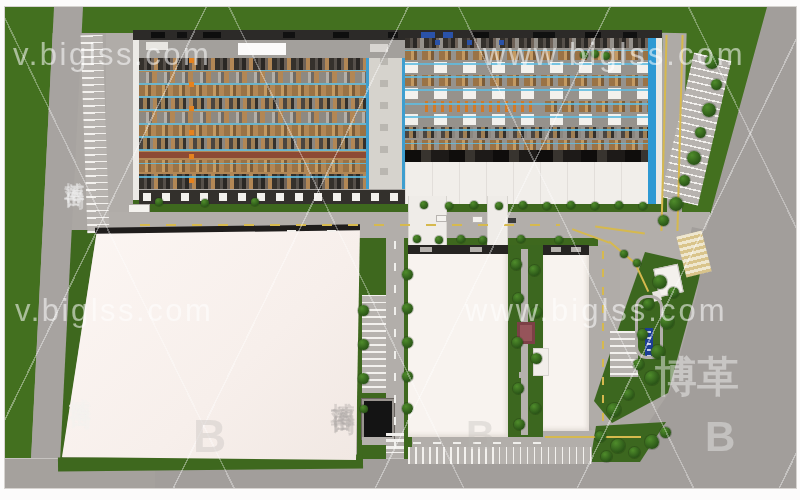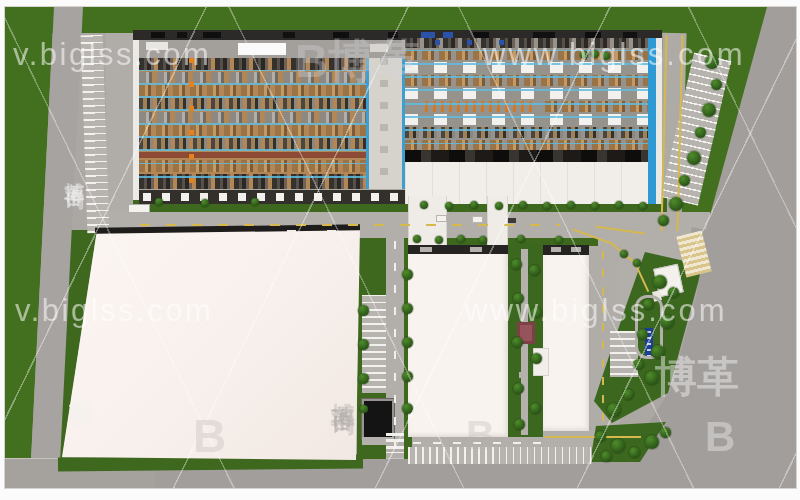--- a/index.html
+++ b/index.html
@@ -253,23 +253,20 @@
   <div class="tree" style="left:653px;top:208px;"></div>
   <div class="tree sm" style="left:615px;top:243px;"></div>
   <div class="tree sm" style="left:628px;top:252px;"></div>
 
   <div class="wm-lines"></div>
   <div class="wm-url" style="left:8px;top:30px;">v.biglss.com</div>
   <div class="wm-url" style="left:478px;top:30px;letter-spacing:3px;">www.biglss.com</div>
   <div class="wm-url" style="left:10px;top:286px;">v.biglss.com</div>
   <div class="wm-url" style="left:460px;top:286px;letter-spacing:3px;">www.biglss.com</div>
 
-  <div class="wm-logo" style="left:290px;top:24px;color:rgba(215,215,222,.33);font-size:46px;">
-    <span>B</span><span>博革</span>
-  </div>
   <div class="wm-logo" style="left:188px;top:402px;color:rgba(198,192,190,.4);font-size:46px;">B</div>
   <div class="wm-logo" style="left:461px;top:406px;color:rgba(185,181,178,.32);font-size:40px;">B</div>
   <div class="wm-logo" style="left:650px;top:342px;color:rgba(238,238,238,.5);font-size:42px;">博革</div>
   <div class="wm-logo" style="left:700px;top:406px;color:rgba(235,235,235,.45);font-size:42px;">B</div>
   <div class="wm-vert" style="left:57px;top:158px;color:rgba(240,240,240,.5);font-size:20px;">博革咨询</div>
   <div class="wm-vert" style="left:60px;top:374px;color:rgba(244,241,238,.6);font-size:22px;">博革咨询</div>
   <div class="wm-vert" style="left:322px;top:376px;color:rgba(172,168,165,.4);font-size:24px;">博革咨询</div>
 
  </div>
 </div>

